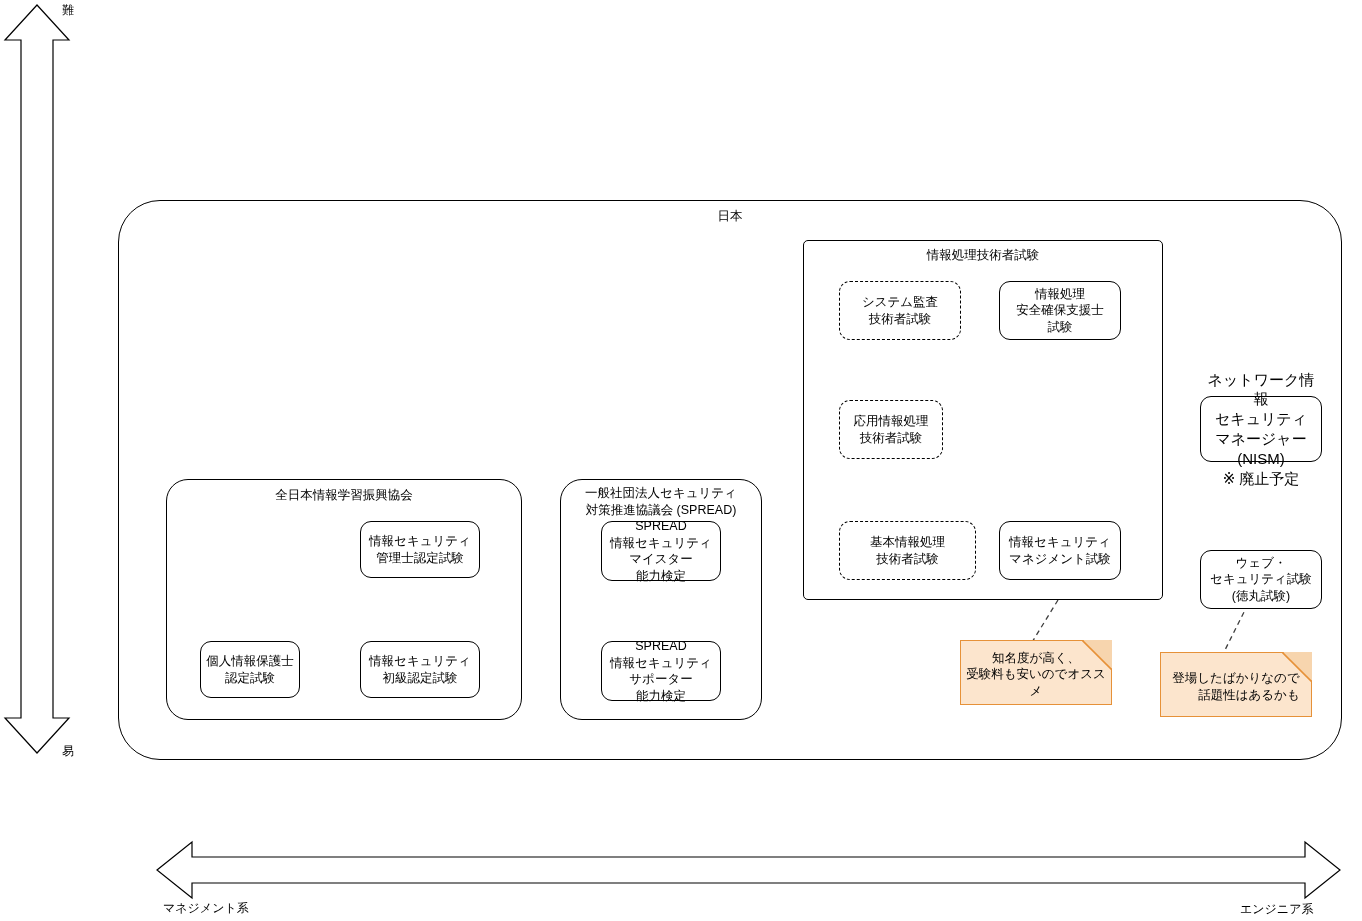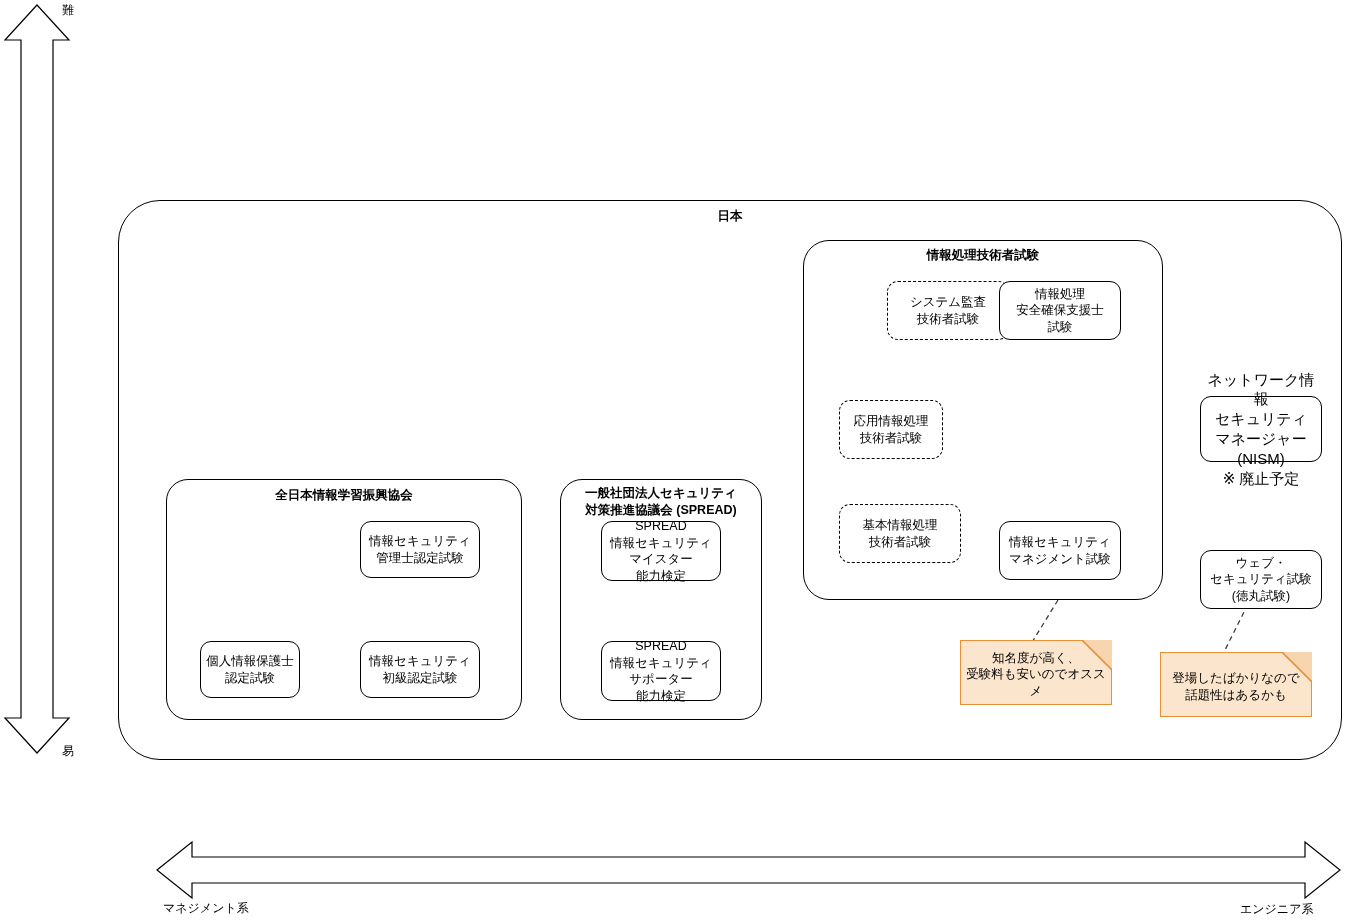--- a/index.html
+++ b/index.html
@@ -49,21 +49,20 @@
     border-style: dashed;
     border-width: 1px;
   }
 
   
   .group {
     position: absolute;
     box-sizing: border-box;
     background: transparent;
     border: 1px solid #000000;
-    font-weight: bold;
   }
   .group-label {
     position: absolute;
     left: 0;
     right: 0;
     text-align: center;
     font-size: 12.5px;
     line-height: 1.32;
     color: #000000;
     white-space: pre-line;
@@ -95,21 +94,21 @@
     border-radius: 22px;
     padding-left: 40px;
   }
   #spread-group-label { top: 5px; }
 
   #ipa-group {
     left: 803px;
     top: 240px;
     width: 360px;
     height: 360px;
-    border-radius: 26px;
+    border-radius: 5px;
     padding-left: 8px;
   }
   #ipa-group-label { top: 6px; }
 
   
   .note {
     position: absolute;
     box-sizing: border-box;
     background: #fce5cd;
     border: 1px solid #e69138;
@@ -196,30 +195,30 @@
 能力検定</div>
   <div class="node" style="left:601px; top:641px; width:120px; height:60px;">SPREAD
 情報セキュリティ
 サポーター
 能力検定</div>
 
   <div class="group" id="ipa-group">
     <div class="group-label" id="ipa-group-label">情報処理技術者試験</div>
   </div>
 
-  <div class="node dashed" style="left:887px; top:281px; width:122px; height:59px;">システム監査
+  <div class="node dashed" style="left:839px; top:281px; width:122px; height:59px;">システム監査
 技術者試験</div>
   <div class="node" style="left:999px; top:281px; width:122px; height:59px;">情報処理
 安全確保支援士
 試験</div>
 
   <div class="node dashed" style="left:839px; top:400px; width:104px; height:59px;">応用情報処理
 技術者試験</div>
 
-  <div class="node dashed" style="left:839px; top:504px; width:122px; height:59px;">基本情報処理
+  <div class="node dashed" style="left:839px; top:521px; width:137px; height:59px;">基本情報処理
 技術者試験</div>
   <div class="node" style="left:999px; top:521px; width:122px; height:59px;">情報セキュリティ
 マネジメント試験</div>
 
   <div class="node" style="left:1200px; top:396px; width:122px; height:66px; font-size:15px;">ネットワーク情報
 セキュリティ
 マネージャー (NISM)
 ※ 廃止予定</div>
   <div class="node" style="left:1200px; top:521px; width:122px; height:59px;margin-top:29px;">ウェブ・
 セキュリティ試験
@@ -229,21 +228,21 @@
     <span>知名度が高く、
 受験料も安いのでオススメ</span>
     <span class="fold"></span>
     <svg class="fold-edge" viewBox="0 0 30 30">
       <path d="M 0,0 L 30,30 L 0,30 Z" fill="none" stroke="none"></path>
       <line x1="0" y1="0" x2="30" y2="30" stroke="#e69138" stroke-width="1.6"></line>
       <line x1="0" y1="0" x2="0" y2="30" stroke="#e69138" stroke-width="0"></line>
     </svg>
   </div>
 
-  <div class="note" style="left:1160px; top:652px; width:152px; height:65px;">
+  <div class="note" style="left:1160px; top:652px; width:152px; height:65px;text-align:right;">
     <span>登場したばかりなので
 話題性はあるかも</span>
     <span class="fold"></span>
     <svg class="fold-edge" viewBox="0 0 30 30">
       <line x1="0" y1="0" x2="30" y2="30" stroke="#e69138" stroke-width="1.6"></line>
     </svg>
   </div>
 
 </div>
 

